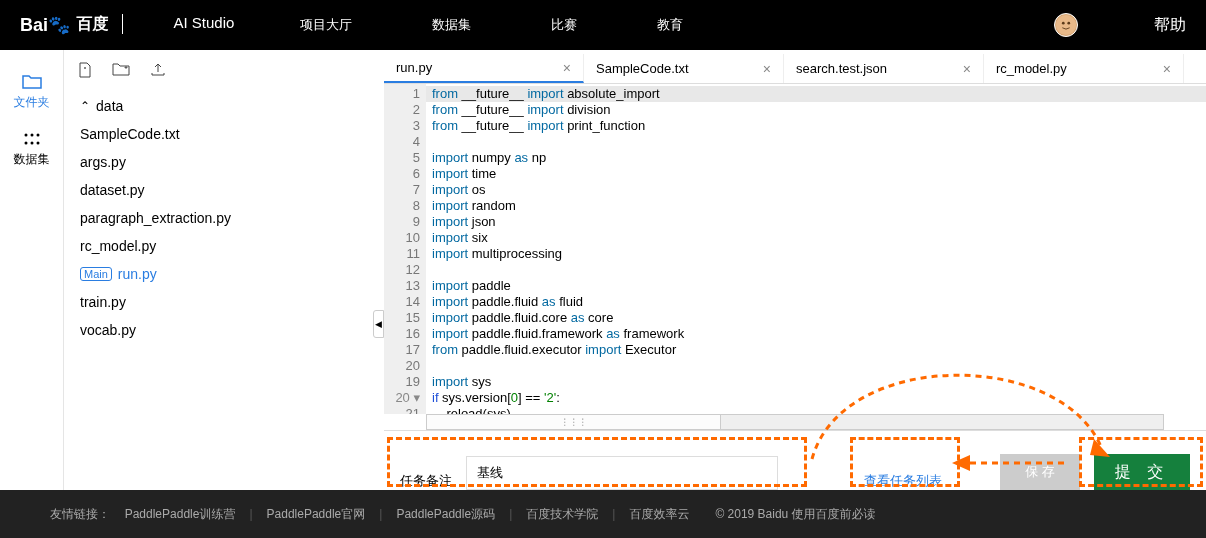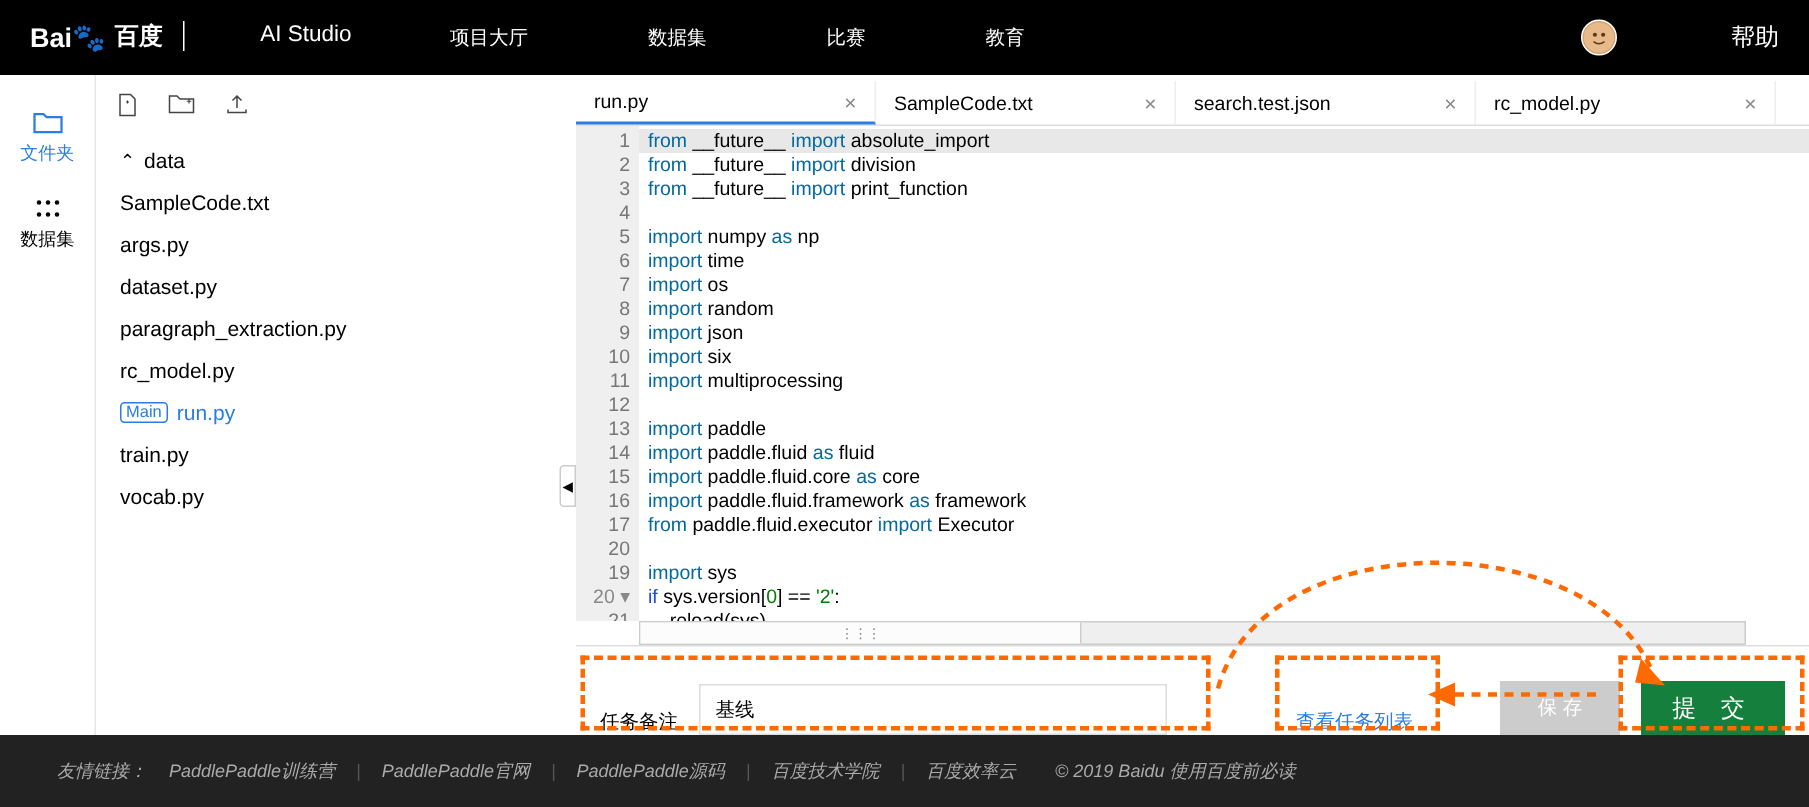--- a/index.html
+++ b/index.html
@@ -50,21 +50,21 @@
 
 .bottom-bar { height: 60px; border-top: 1px solid #ddd; display: flex; align-items: flex-end; padding: 0 16px; gap: 14px; position: relative; }
 .task-label { font-size: 13px; }
 .task-input { width: 312px; height: 34px; border: 1px solid #ddd; padding: 0 10px; font-size: 13px; }
 .view-list { color: #2a7de1; font-size: 13px; }
 .save-btn { width: 80px; height: 36px; background: #ccc; color: #fff; display: flex; align-items: center; justify-content: center; font-size: 13px; }
 .submit-btn { width: 96px; height: 36px; background: #15803d; color: #fff; display: flex; align-items: center; justify-content: center; font-size: 16px; letter-spacing: 6px; }
 .hl-box { position: absolute; border: 3px dashed #ff6a00; pointer-events: none; }
 .arrow-overlay { position: absolute; pointer-events: none; z-index: 10; }
 
-.footer { height: 48px; background: #222; color: #aaa; font-size: 12px; display: flex; align-items: center; padding: 0 38px; gap: 4px; font-style: italic; }
+.footer { height: 48px; background: #222; color: #aaa; font-size: 12px; display: flex; align-items: center; padding: 0 50px; gap: 4px; }
 .footer a { color: #aaa; text-decoration: none; }
 .fsep { color: #555; margin: 0 10px; }
 </style>
 </head>
 <body>
 
 <div class="header">
   <div class="logo-section">
     <span style="font-size:18px;font-weight:bold;">Bai🐾</span>
     <span style="font-weight:bold;">百度</span>

